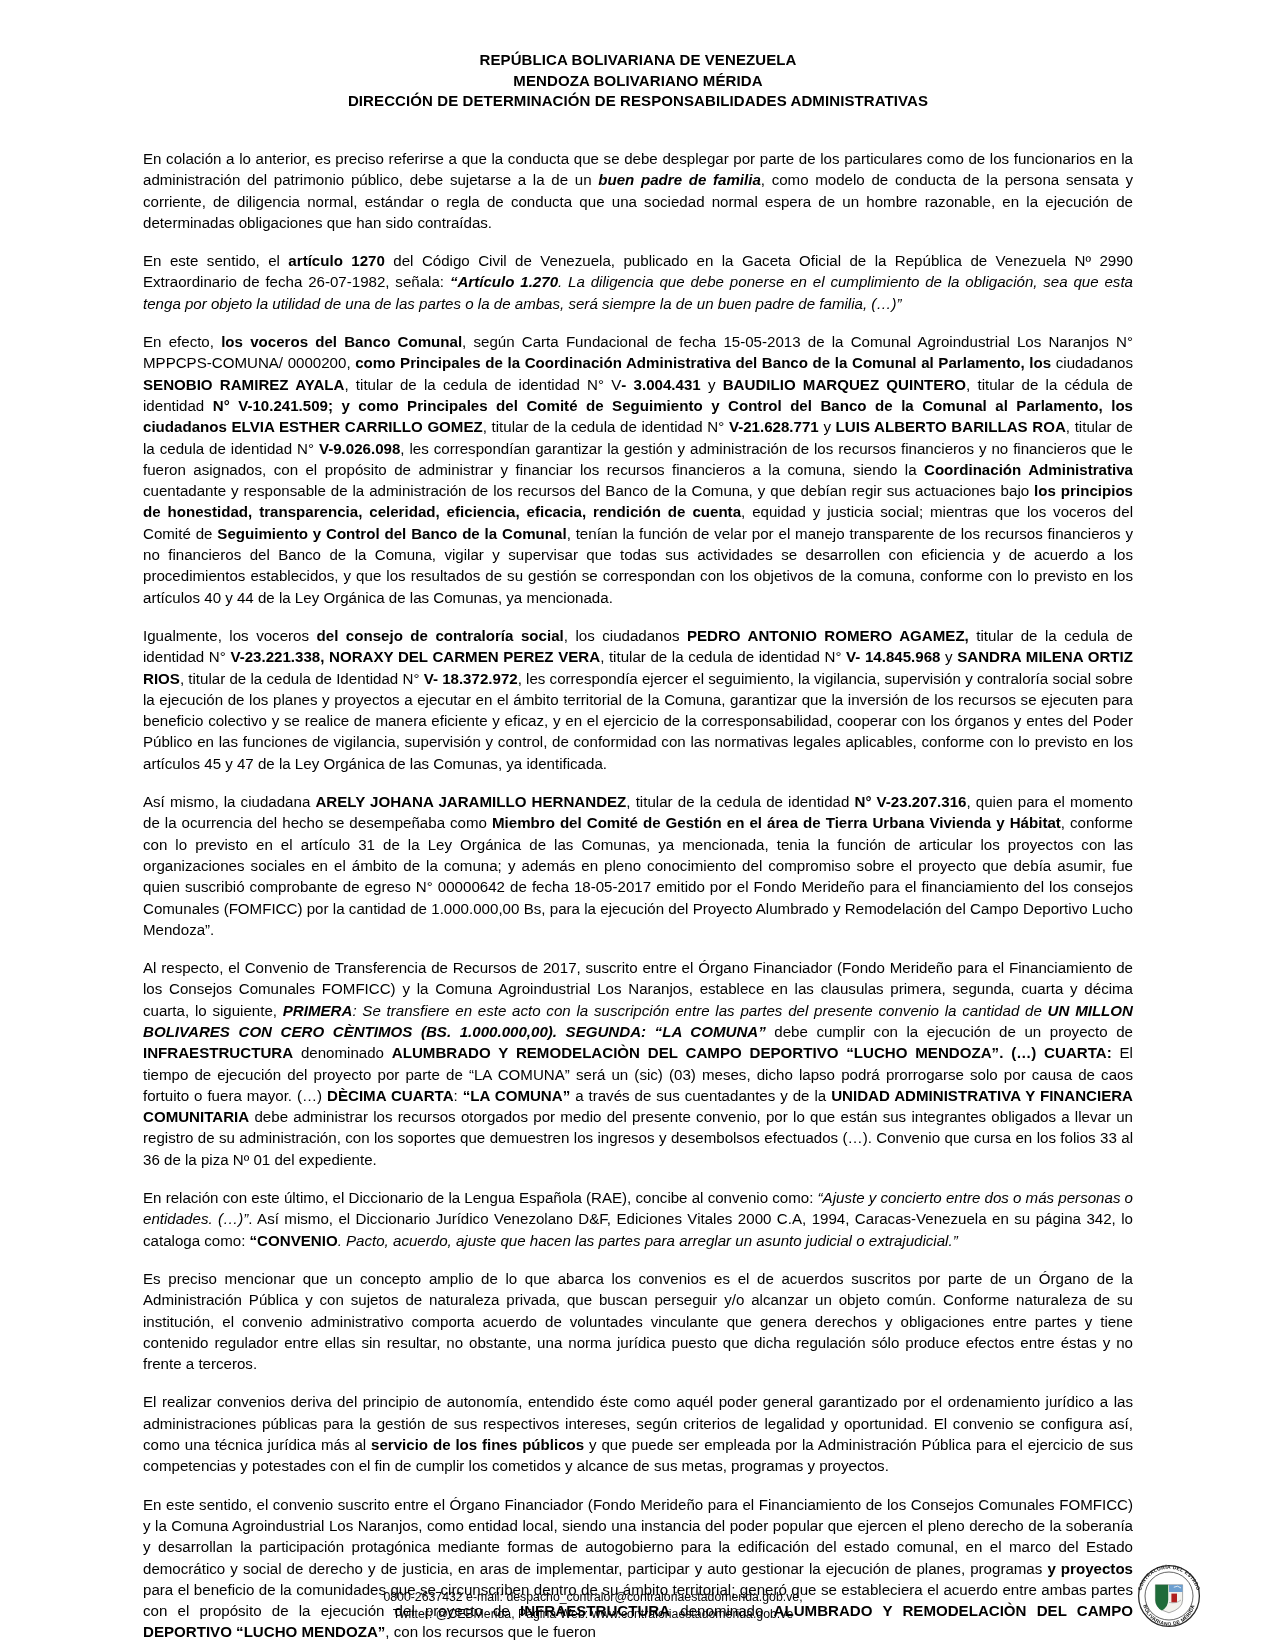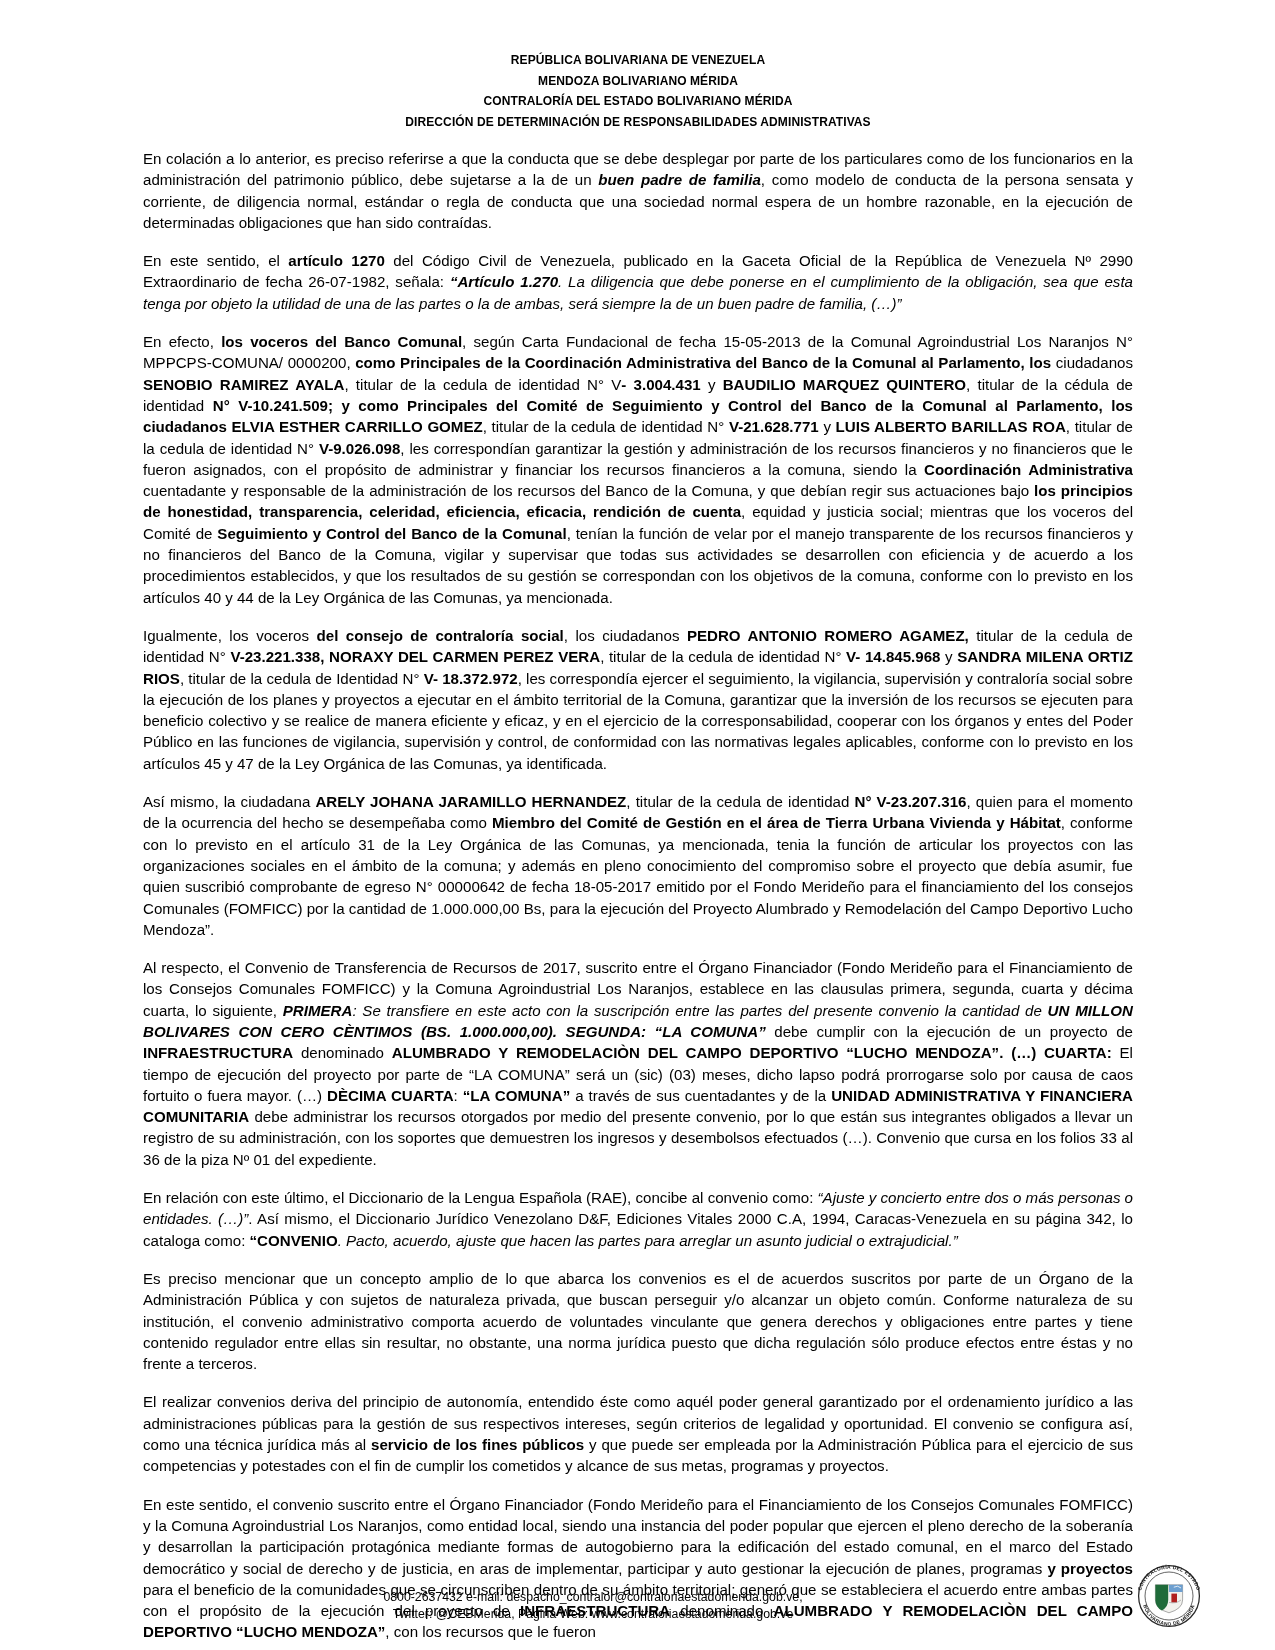--- a/index.html
+++ b/index.html
@@ -20,21 +20,21 @@
   }
 
   
   .doc-header {
     position: absolute;
     top: 50px;
     left: 143px;
     width: 990px;
     text-align: center;
     font-weight: bold;
-    font-size: 12px;
+    font-size: 15px;
     line-height: 20.5px;
     letter-spacing: 0.1px;
   }
   .doc-header div { white-space: nowrap; }
 
   
   .doc-body {
     position: absolute;
     top: 148px;
     left: 143px;
@@ -80,21 +80,20 @@
   }
 </style>
 </head>
 <body>
 
 <div class="page">
 
   <div class="doc-header">
     <div>REPÚBLICA BOLIVARIANA DE VENEZUELA</div>
     <div>MENDOZA BOLIVARIANO MÉRIDA</div>
-    <div>CONTRALORÍA DEL ESTADO BOLIVARIANO MÉRIDA</div>
     <div>DIRECCIÓN DE DETERMINACIÓN DE RESPONSABILIDADES ADMINISTRATIVAS</div>
   </div>
 
   <div class="doc-body">
 
     <p><span>En colación a lo anterior, es preciso referirse a que la conducta que se debe desplegar por parte de los particulares como de los funcionarios en la administración del patrimonio público, debe sujetarse a la de un </span><span class="bi">buen padre de familia</span><span>, como modelo de conducta de la persona sensata y corriente, de diligencia normal, estándar o regla de conducta que una sociedad normal espera de un hombre razonable, en la ejecución de determinadas obligaciones que han sido contraídas.</span></p>
 
     <p><span>En este sentido, el </span><span class="b">artículo 1270</span><span> del Código Civil de Venezuela, publicado en la Gaceta Oficial de la República de Venezuela Nº 2990 Extraordinario de fecha 26-07-1982, señala:  </span><span class="bi">“Artículo 1.270</span><span class="i">. La diligencia que debe ponerse en el cumplimiento de la obligación, sea que esta tenga por objeto la utilidad de una de las partes o la de ambas, será siempre la de un buen padre de familia, (…)”</span></p>
 
     <p><span>En efecto, </span><span class="b">los voceros del Banco Comunal</span><span>, según Carta Fundacional de fecha 15-05-2013 de la Comunal Agroindustrial Los Naranjos N° MPPCPS-COMUNA/ 0000200, </span><span class="b">como Principales de la Coordinación Administrativa del Banco de la Comunal al Parlamento, los</span><span> ciudadanos </span><span class="b">SENOBIO RAMIREZ AYALA</span><span>, titular de la cedula de identidad N° V</span><span class="b">- 3.004.431</span><span> y </span><span class="b">BAUDILIO MARQUEZ QUINTERO</span><span>, titular de la cédula de identidad </span><span class="b">N° V-10.241.509; y como Principales del Comité de Seguimiento y Control del Banco de la Comunal al Parlamento, los ciudadanos ELVIA ESTHER CARRILLO GOMEZ</span><span>, titular de la cedula de identidad N° </span><span class="b">V-21.628.771</span><span> y </span><span class="b">LUIS ALBERTO BARILLAS ROA</span><span>, titular de la cedula de identidad N° </span><span class="b">V-9.026.098</span><span>, les correspondían garantizar la gestión y administración de los recursos financieros y no financieros que le fueron asignados, con el propósito de administrar y financiar los recursos financieros a la comuna, siendo la </span><span class="b">Coordinación Administrativa</span><span> cuentadante y responsable de la administración de los recursos del Banco de la Comuna, y que debían regir sus actuaciones bajo </span><span class="b">los principios de honestidad, transparencia, celeridad, eficiencia, eficacia, rendición de cuenta</span><span>, equidad y justicia social; mientras que los voceros del Comité de </span><span class="b">Seguimiento y Control del Banco de la Comunal</span><span>,  tenían la función de velar por el manejo transparente de los recursos financieros y no financieros del Banco de la Comuna, vigilar y supervisar que todas sus actividades se desarrollen con eficiencia y de acuerdo a los procedimientos establecidos, y que los resultados de su gestión se correspondan con los objetivos de la comuna, conforme con lo previsto en los artículos 40 y 44 de la Ley Orgánica de las Comunas, ya mencionada.</span></p>

